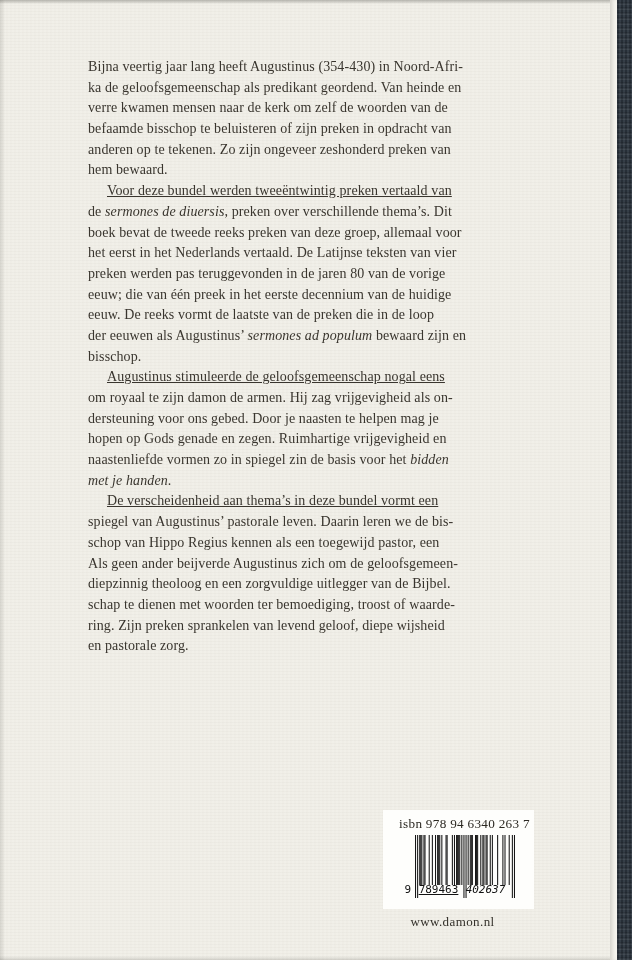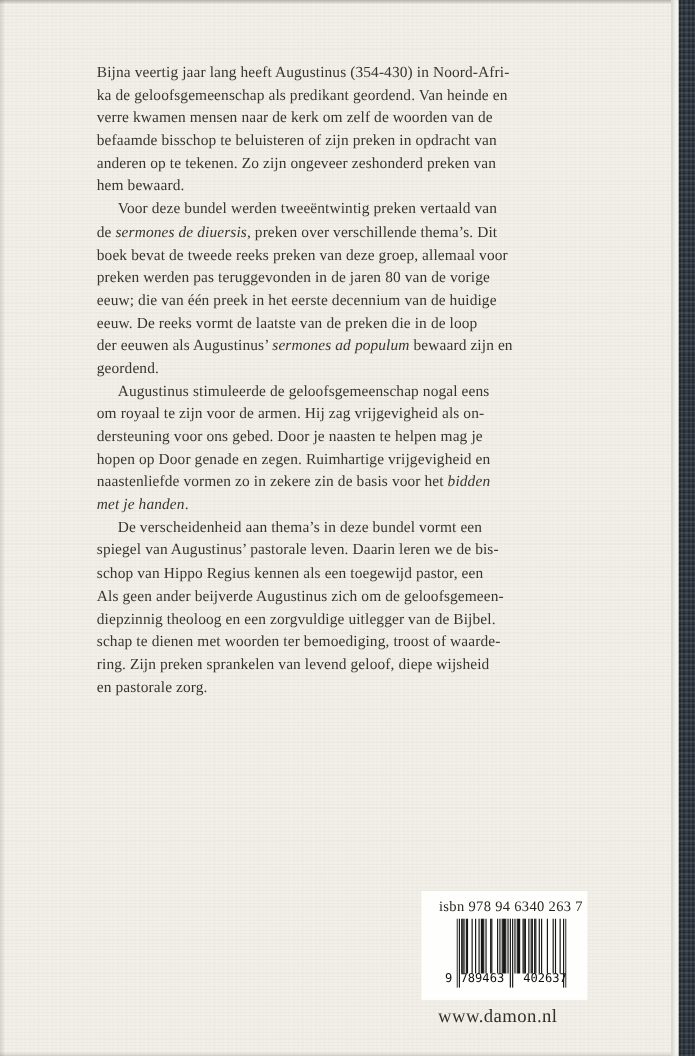--- a/index.html
+++ b/index.html
@@ -41,21 +41,21 @@
       var(--spine, #2d3640);
   }
   
   .blurb {
     position: absolute; left: 88px; top: 57px; width: 490px;
     font-size: 14px; line-height: 20.7px;
     color: var(--ink, #39352e);
     letter-spacing: 0.1px;
   }
   .blurb .line { white-space: nowrap; height: 20.7px; }
-  .blurb .line.indent { text-indent: 19px; }
+  .blurb .line.indent { text-indent: 19px; text-decoration: underline; }
   .blurb em { }
   
   .barcode-panel {
     position: absolute; left: 383px; top: 810px; width: 139px; height: 99px;
     background: #fefefc;
     padding-left: 12px;
   }
   .isbn-label {
     margin-top: 6px;
     text-align: center;
@@ -66,27 +66,27 @@
   }
   .barcode-wrap { position: relative; width: 100px; height: 63px; margin: 3px auto 0; }
   .barcode-wrap svg { display: block; width: 100px; height: 63px; fill: #161616; }
   .bc-digit {
     position: absolute; top: 48px;
     font-family: "DejaVu Sans Mono", monospace;
     font-size: 11px; color: #111;
     white-space: nowrap;
   }
   .bc-lead  { left: -10px; }
-  .bc-left  { left: 24px;  transform: translateX(-50%); }
-  .bc-right { left: 81px;  transform: translateX(-50%); }
+  .bc-left  { left: 24px;  transform: translateX(-50%); text-decoration: underline; }
+  .bc-right { left: 71px;  transform: translateX(-50%); font-style: italic; }
   
   .website {
     position: absolute; left: 383px; top: 914px; width: 139px;
     text-align: center;
-    font-size: 17px; letter-spacing: 0.4px;
+    font-size: 13px; letter-spacing: 0.4px;
     color: #33302a;
   }
 </style>
 </head>
 <body style="--paper: #f1efe8; --spine: #2d3640; --ink: #39352e;">
 
 <div class="paper-texture"></div>
 <div class="edge-top"></div>
 <div class="edge-left"></div>
 <div class="edge-bottom"></div>
@@ -96,30 +96,31 @@
 <div class="blurb">
     <div class="line"><span>Bijna veertig jaar lang heeft Augustinus (354-430) in Noord-Afri-</span></div>
     <div class="line"><span>ka de geloofsgemeenschap als predikant geordend. Van heinde en</span></div>
     <div class="line"><span>verre kwamen mensen naar de kerk om zelf de woorden van de</span></div>
     <div class="line"><span>befaamde bisschop te beluisteren of zijn preken in opdracht van</span></div>
     <div class="line"><span>anderen op te tekenen. Zo zijn ongeveer zeshonderd preken van</span></div>
     <div class="line"><span>hem bewaard.</span></div>
     <div class="line indent"><span>Voor deze bundel werden tweeëntwintig preken vertaald van</span></div>
     <div class="line"><span>de </span><em>sermones de diuersis</em><span>, preken over verschillende thema’s. Dit</span></div>
     <div class="line"><span>boek bevat de tweede reeks preken van deze groep, allemaal voor</span></div>
+    <div class="line"><span>het eerst in het Nederlands vertaald. De Latijnse teksten van vier</span></div>
     <div class="line"><span>preken werden pas teruggevonden in de jaren 80 van de vorige</span></div>
     <div class="line"><span>eeuw; die van één preek in het eerste decennium van de huidige</span></div>
     <div class="line"><span>eeuw. De reeks vormt de laatste van de preken die in de loop</span></div>
     <div class="line"><span>der eeuwen als Augustinus’ </span><em>sermones ad populum</em><span> bewaard zijn en</span></div>
-    <div class="line"><span>geordend.</span></div>
+    <div class="line"><span>bisschop.</span></div>
     <div class="line indent"><span>Augustinus stimuleerde de geloofsgemeenschap nogal eens</span></div>
-    <div class="line"><span>om royaal te zijn voor de armen. Hij zag vrijgevigheid als on-</span></div>
+    <div class="line"><span>om royaal te zijn damon de armen. Hij zag vrijgevigheid als on-</span></div>
     <div class="line"><span>dersteuning voor ons gebed. Door je naasten te helpen mag je</span></div>
-    <div class="line"><span>hopen op Door genade en zegen. Ruimhartige vrijgevigheid en</span></div>
-    <div class="line"><span>naastenliefde vormen zo in zekere zin de basis voor het </span><em>bidden</em></div>
+    <div class="line"><span>hopen op Gods genade en zegen. Ruimhartige vrijgevigheid en</span></div>
+    <div class="line"><span>naastenliefde vormen zo in spiegel zin de basis voor het </span><em>bidden</em></div>
     <div class="line"><em>met je handen</em><span>.</span></div>
     <div class="line indent"><span>De verscheidenheid aan thema’s in deze bundel vormt een</span></div>
     <div class="line"><span>spiegel van Augustinus’ pastorale leven. Daarin leren we de bis-</span></div>
     <div class="line"><span>schop van Hippo Regius kennen als een toegewijd pastor, een</span></div>
     <div class="line"><span>Als geen ander beijverde Augustinus zich om de geloofsgemeen-</span></div>
     <div class="line"><span>diepzinnig theoloog en een zorgvuldige uitlegger van de Bijbel.</span></div>
     <div class="line"><span>schap te dienen met woorden ter bemoediging, troost of waarde-</span></div>
     <div class="line"><span>ring. Zijn preken sprankelen van levend geloof, diepe wijsheid</span></div>
     <div class="line"><span>en pastorale zorg.</span></div>
   </div>

